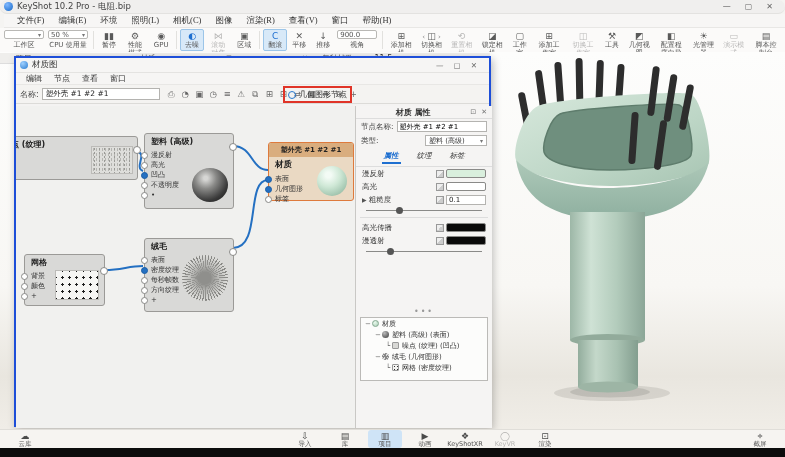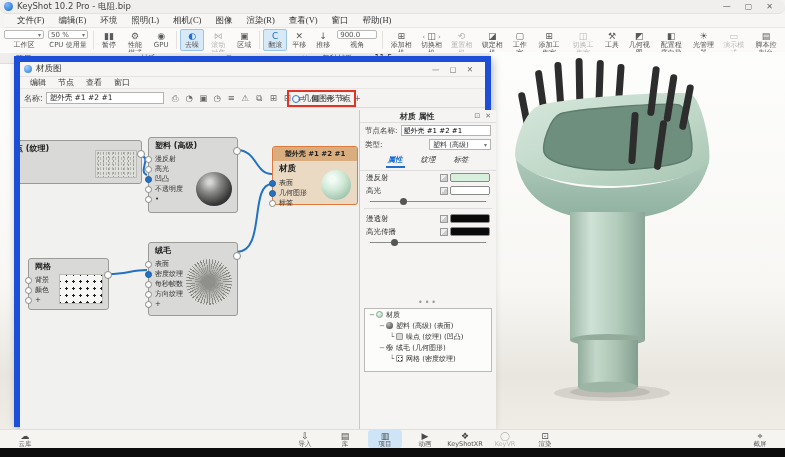--- a/index.html
+++ b/index.html
@@ -40,21 +40,21 @@
   .dockrow .d-mat { margin-left:108px; }
   .dockrow .d-ic { margin-left:70px; color:#777; font-size:7px; }
   .dockrow .d-fps { margin-left:14px; }
   .dockrow .d-fpsv { margin-left:18px; color:#333; }
 
   
   .viewport { position:absolute; left:0; top:52px; width:785px; height:377px;
     background:linear-gradient(#fdfdfc 0%, #f8f7f4 62%, #e9e6df 86%, #f0ede7 100%); }
 
   
-  .gwin { position:absolute; left:14px; top:56px; width:477px; height:371px; background:#f4f3f2; border:6px solid #1d4ed8; box-shadow:2px 3px 8px rgba(0,0,0,.25); }
+  .gwin { position:absolute; left:14px; top:56px; width:477px; height:371px; background:#f4f3f2; border:2px solid #1d4ed8; box-shadow:2px 3px 8px rgba(0,0,0,.25); }
   .g-title { height:15px; background:#f6f5f4; border-bottom:1px solid #e4e3e1; display:flex; align-items:center; padding:0 4px; }
   .g-title .g-ico { width:8px; height:8px; border-radius:50%; background:radial-gradient(circle at 35% 30%, #9fd0ff, #2a7bd0); margin-right:4px; }
   .g-title .g-text { font-size:8.5px; color:#333; }
   .g-title .win-ctrls { gap:10px; font-size:7.5px; }
   .g-menu { height:12px; display:flex; align-items:center; padding-left:4px; background:#f6f5f4; border-bottom:1px solid #e8e7e5; }
   .g-menu .m-item { font-size:8px; padding:0 6px; color:#333; }
   .g-tools { height:19px; display:flex; align-items:center; padding:0 4px; background:#f4f3f1; border-bottom:1px solid #dcdbd8; position:relative; }
   .g-tools .nm-lbl { font-size:8px; color:#444; margin-right:3px; }
   .g-tools input { width:118px; height:12px; border:1px solid #b4b3b0; background:#fff; font-size:7.5px; padding:0 3px; font-family:inherit; color:#222; }
   .g-icons { display:flex; align-items:center; gap:1px; margin-left:5px; }
@@ -587,39 +587,47 @@
           <span class="swatch" style="background-color: rgb(217, 239, 221);"></span>
           </span>
       </div>
       <div class="f-row">
         <span class="f-lbl">高光</span>
         <span class="f-right">
             <span class="tex-ico"></span>
           <span class="swatch" style="background-color: rgb(255, 255, 255);"></span>
           </span>
       </div>
+      <div class="f-row">
+        <span class="exp-car">▶</span>
+        <span class="f-lbl">粗糙度</span>
+        <span class="f-right">
+            <span class="tex-ico"></span>
+          <span class="f-val">0.1</span>
+          </span>
+      </div>
       <div class="slider">
           <span class="track"></span>
           <span class="knob" style="left:26%"></span>
         </div>
       <div class="f-div"></div>
+      <div class="f-row">
+        <span class="f-lbl">高光传播</span>
+        <span class="f-right">
+            <span class="tex-ico"></span>
+          <span class="swatch" style="background-color: rgb(10, 10, 10);"></span>
+          </span>
+      </div>
       <div class="f-row">
         <span class="f-lbl">漫透射</span>
         <span class="f-right">
             <span class="tex-ico"></span>
           <span class="swatch" style="background-color: rgb(10, 10, 10);"></span>
           </span>
       </div>
-      <div class="f-row">
-        <span class="f-lbl">高光传播</span>
-        <span class="f-right">
-            <span class="tex-ico"></span>
-          <span class="swatch" style="background-color: rgb(10, 10, 10);"></span>
-          </span>
-      </div>
       <div class="slider">
           <span class="track"></span>
           <span class="knob" style="left:18%"></span>
         </div>
 
       <div class="splitter">•••</div>
       <div class="tree">
 
       <div class="t-row ind0 ic-mat">
           <span class="exp">−</span>

